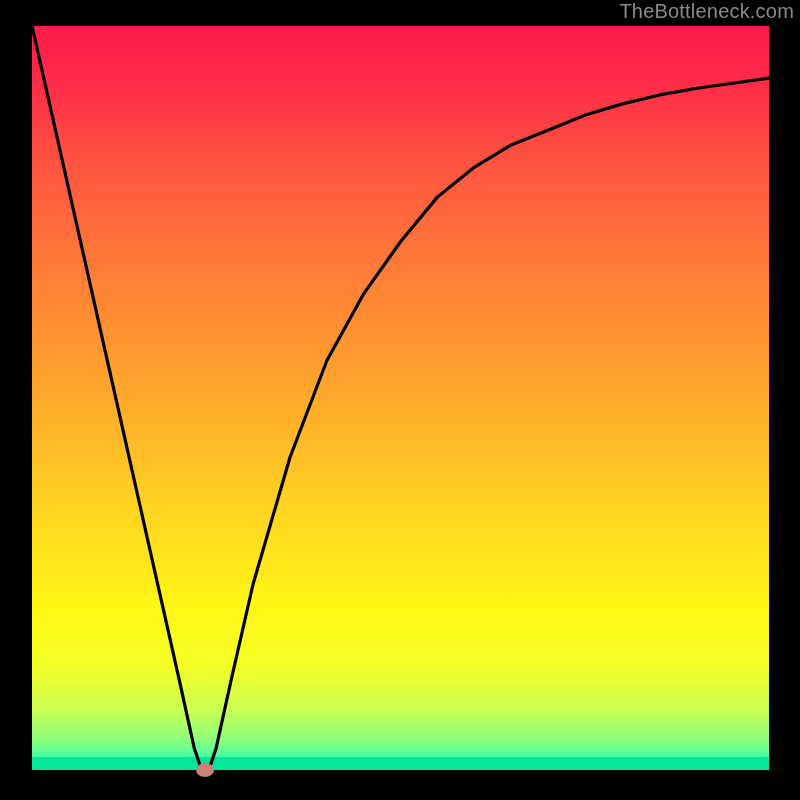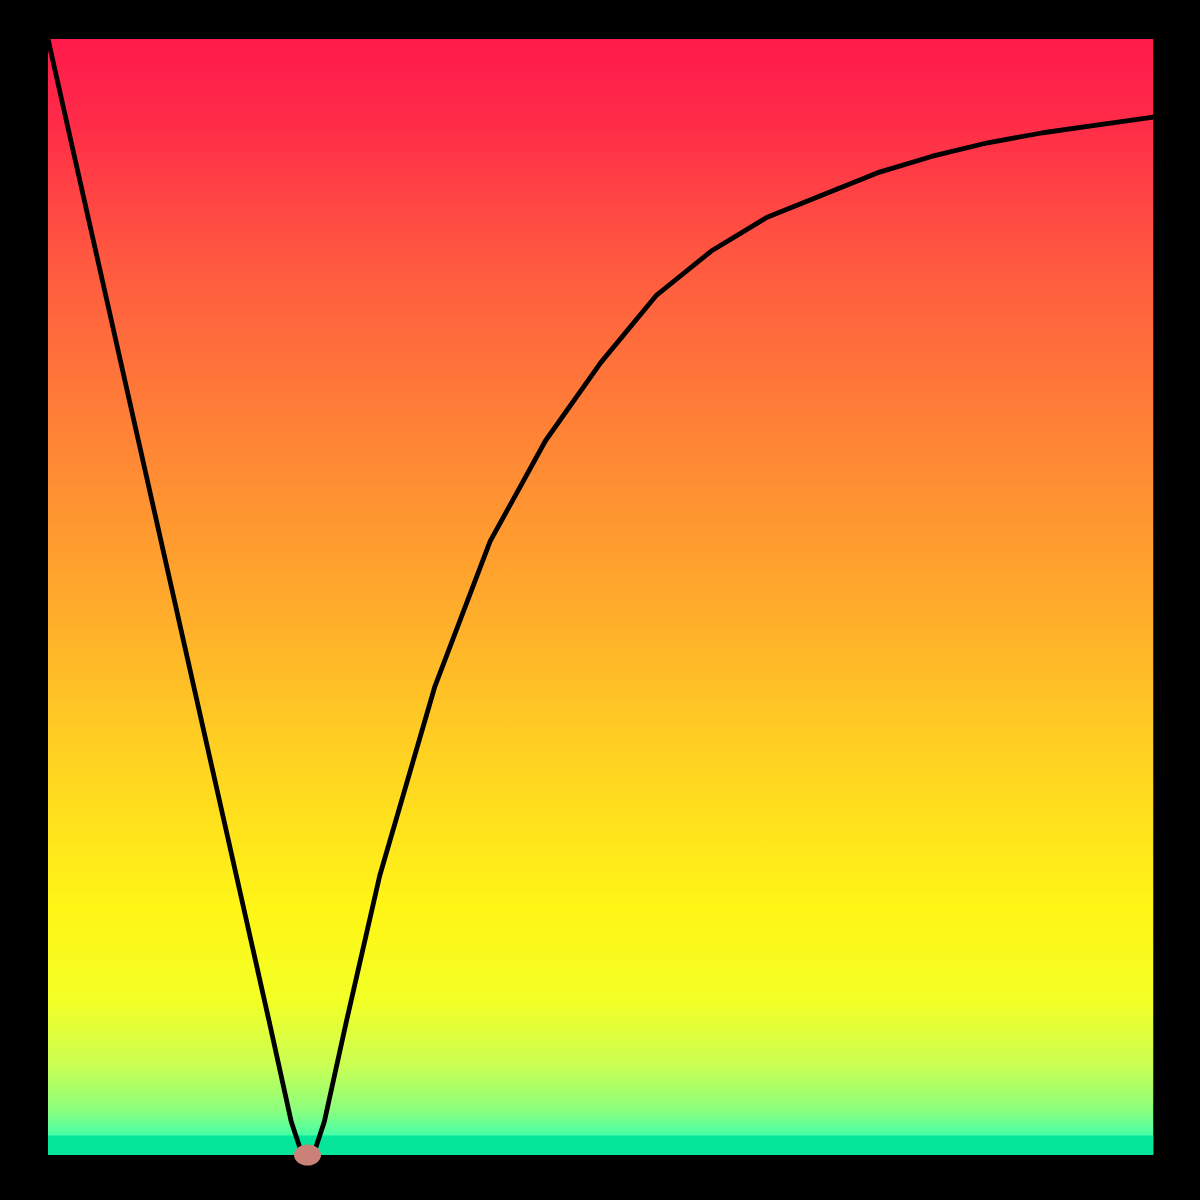--- a/index.html
+++ b/index.html
@@ -66,13 +66,14 @@
             <stop offset="100.00%" stop-color="#05e69a"></stop>
     </linearGradient>
   </defs>
   <rect x="0" y="0" width="737" height="744" fill="url(#bg)"></rect>
   <rect x="0" y="731" width="737" height="13" fill="#05e69a"></rect>
   <path d="M0.00 0.00 L36.85 163.68 L73.70 327.36 L110.55 491.04 L147.40 654.72 L162.14 721.68 L169.51 744.00 L176.88 744.00 L184.25 721.68 L198.99 654.72 L221.10 558.00 L257.95 431.52 L294.80 334.80 L331.65 267.84 L368.50 215.76 L405.35 171.12 L442.20 141.36 L479.05 119.04 L515.90 104.16 L552.75 89.28 L589.60 78.12 L626.45 69.19 L663.30 62.50 L700.15 57.29 L737.00 52.08" fill="none" stroke="#000000" stroke-width="3.2" stroke-linejoin="round" stroke-linecap="round"></path>
 </svg>
       <div class="marker" style="left: 173.195px; top: 744px; background: rgb(201, 129, 120);"></div>
     </div>
 
+  <div class="watermark">TheBottleneck.com</div>
 </div>
 
 </body></html>

